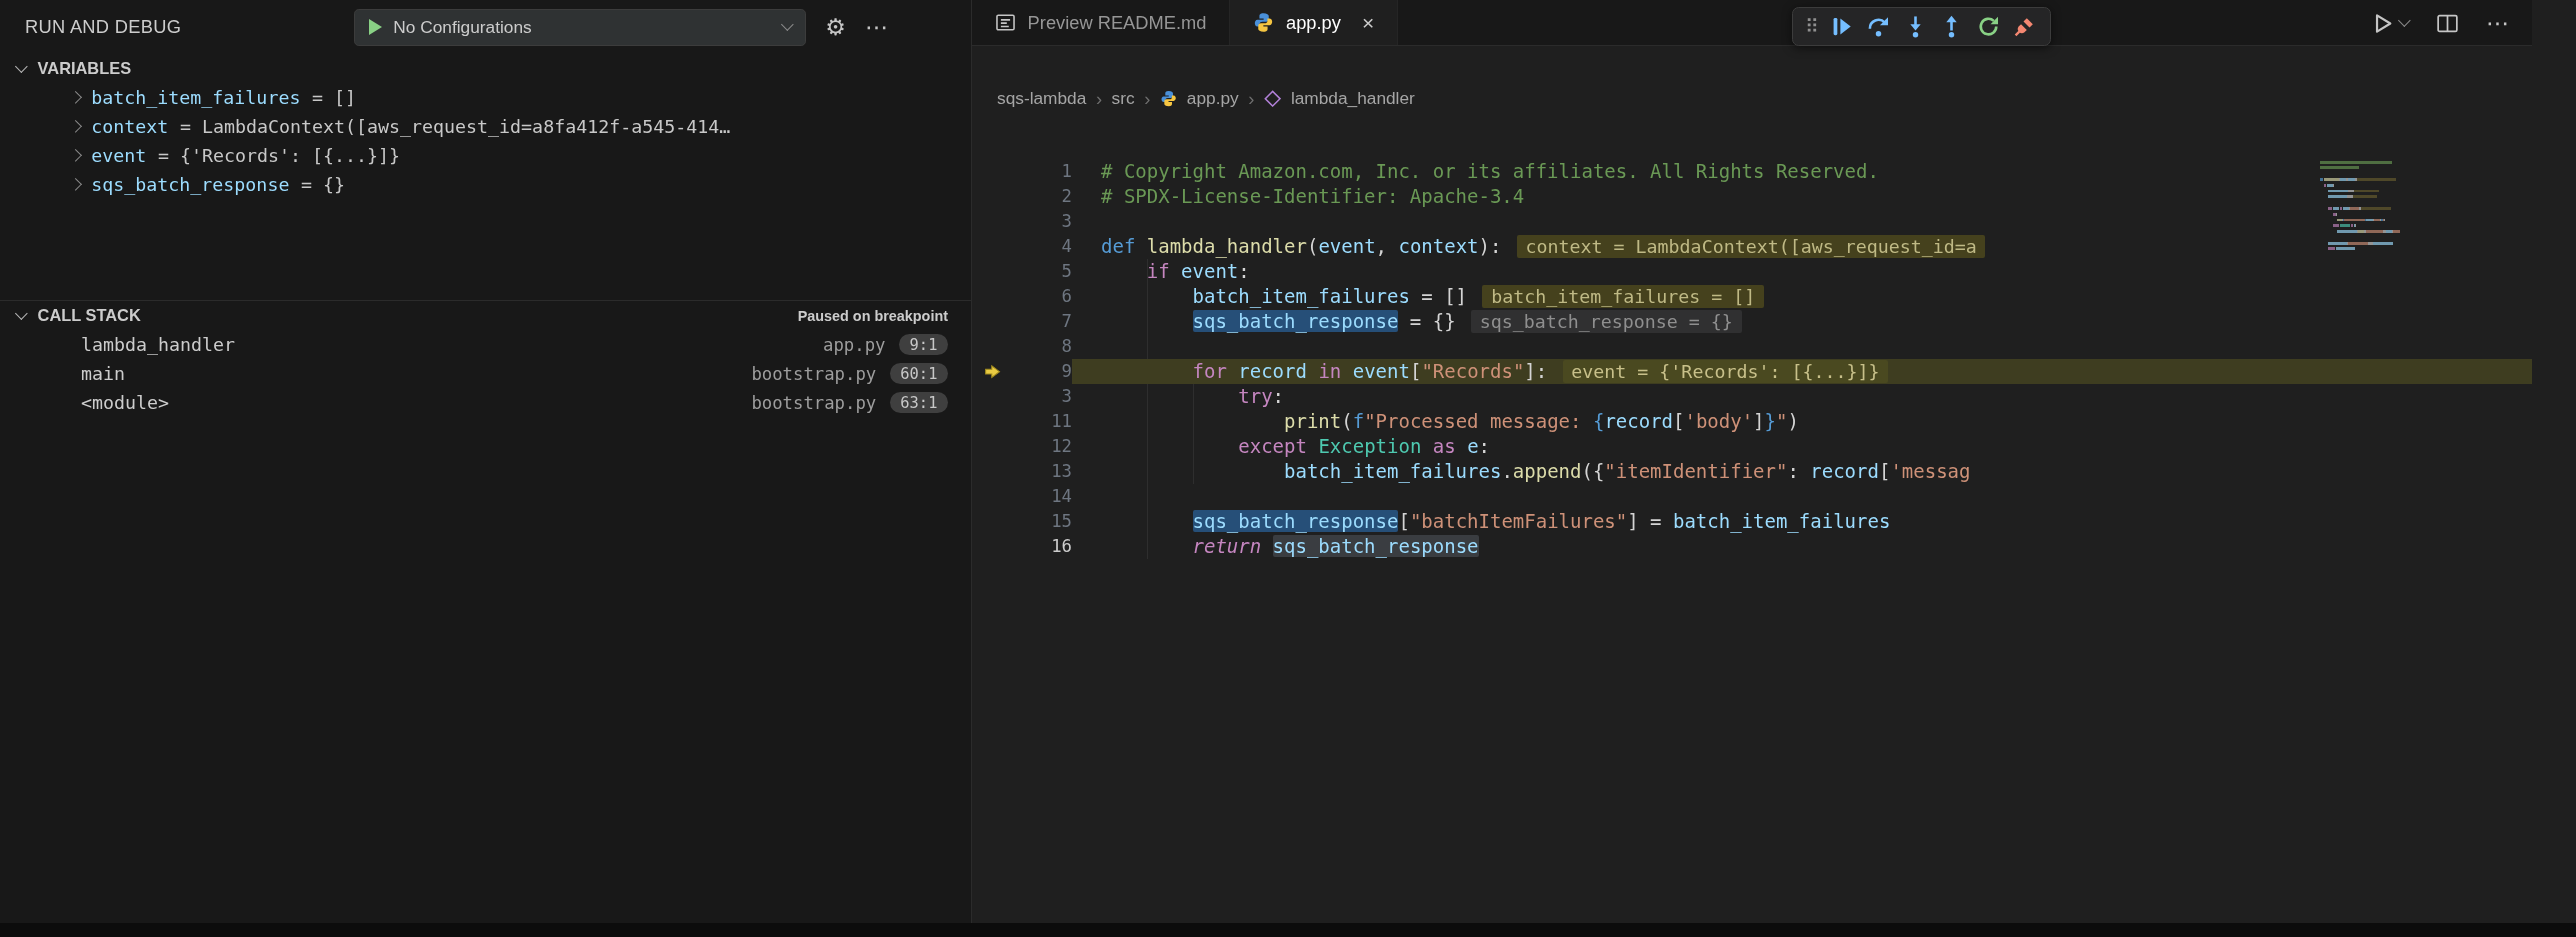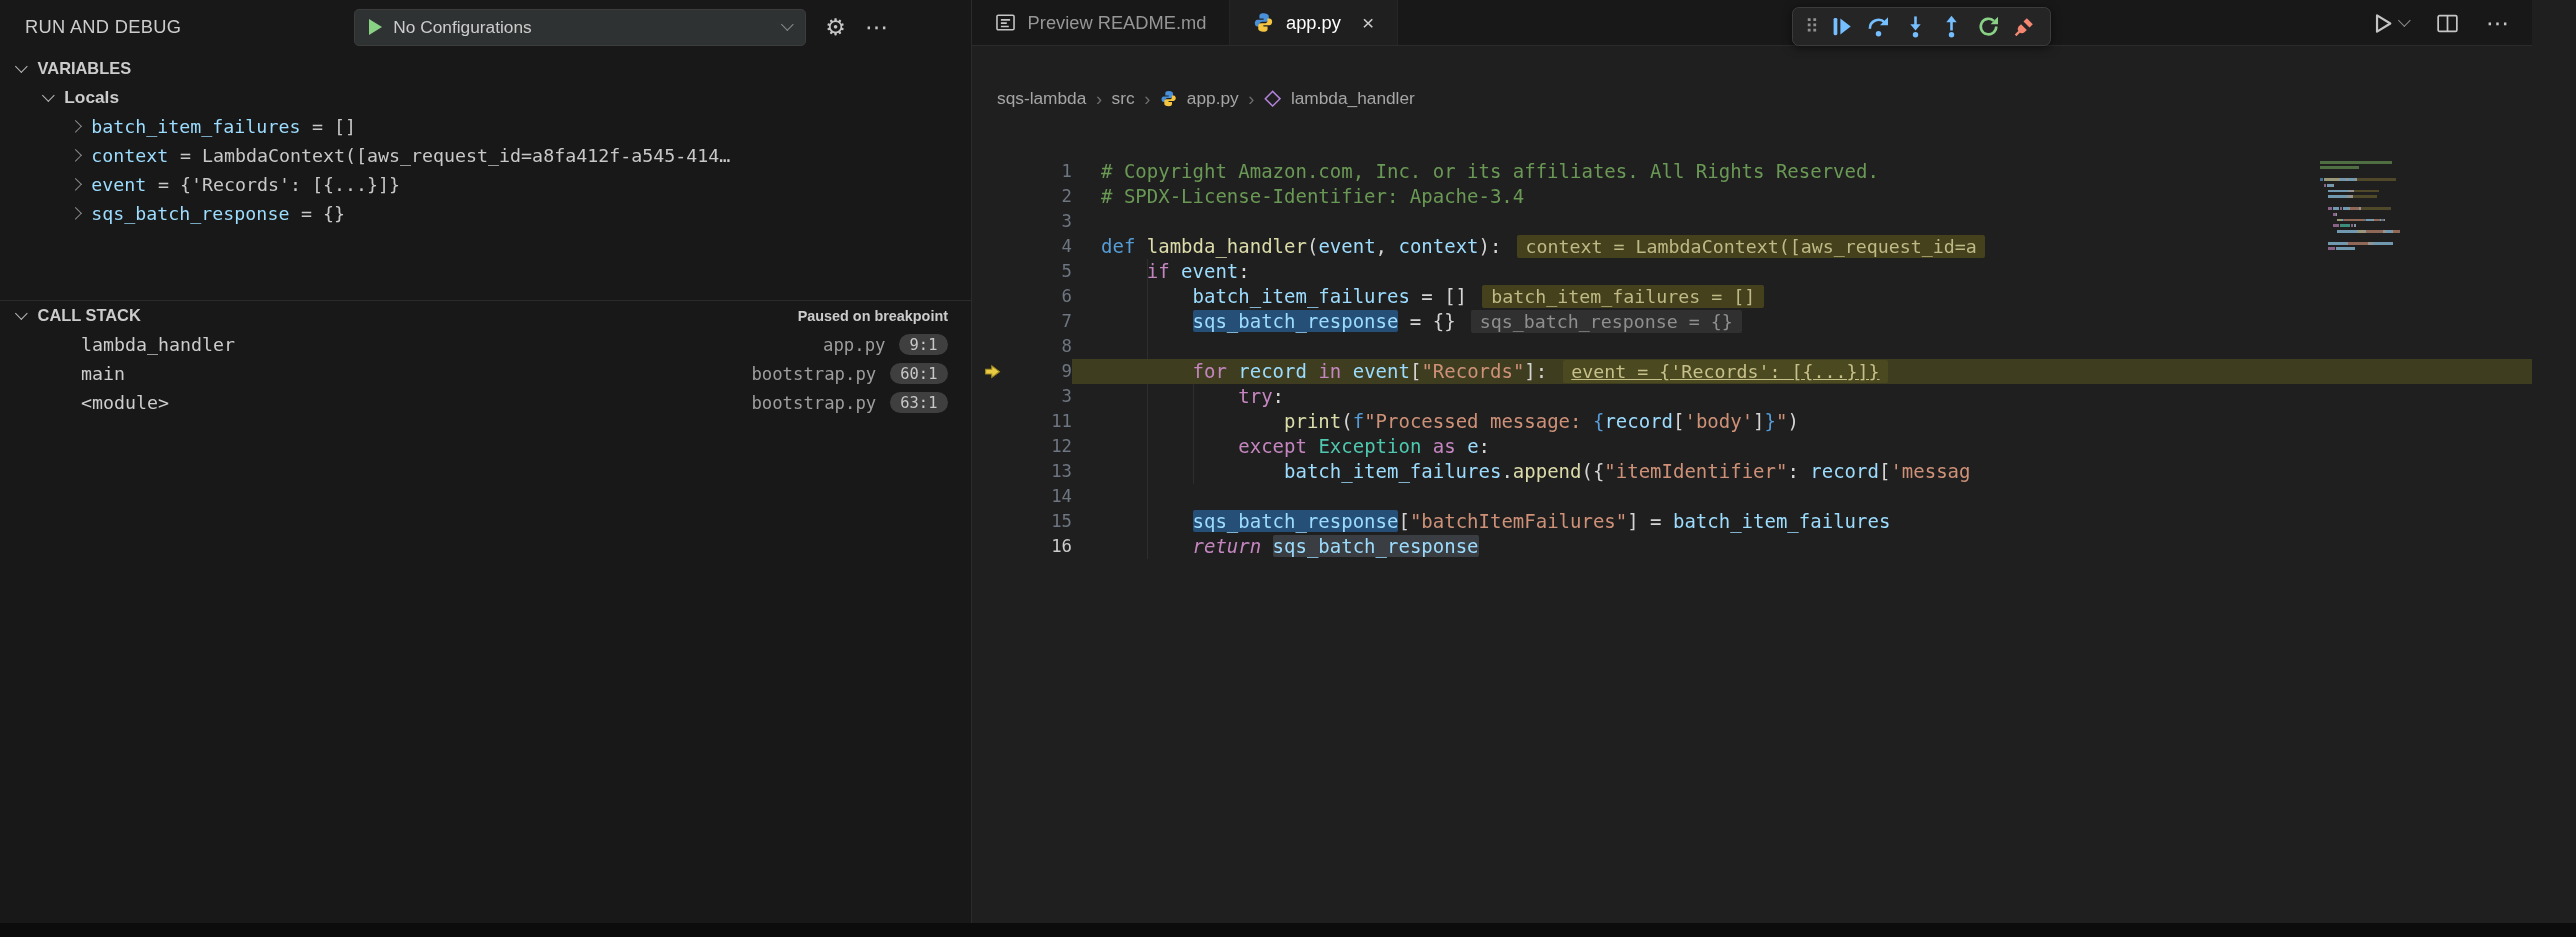--- a/index.html
+++ b/index.html
@@ -80,21 +80,21 @@
   .glyph { width:42px; min-width:42px; display:flex; align-items:center; justify-content:center; }
   .lnum { width:58px; min-width:58px; text-align:right; color:#6e7681; font-size:17.3px; }
   .lnum.active { color:#cccccc; }
   .ltext { flex:1; padding-left:29px; white-space:pre; overflow:hidden; }
   .code-line.current .ltext { background:#3e3d20; }
   .hl-blue { background:#264f78; border-radius:1.9px; }
   .hl-gray { background:#3a3d41; border-radius:1.9px; }
   .hint { margin-left:15.4px; padding:1px 8.7px; border-radius:1.9px; font-size:18.3px; }
   .hint.olive { background:#45411d; color:#bfb985; }
   .hint.gray { background:#303031; color:#8f8f8f; }
-  .hint.on-line { background:#4a4920; color:#c8c08a;text-decoration:underline; }
+  .hint.on-line { background:#4a4920; color:#c8c08a; }
 
   .minimap { position:absolute; top:5.8px; right:102px; width:114px; padding:3.9px; }
   .mm-line { height:2.9px; margin-bottom:2.9px; display:flex; }
   .mm-line span { height:2.9px; display:inline-block; opacity:.65; }
 
   .bottom-strip { position:absolute; left:0; bottom:0; width:2576px; height:15.4px; background:#0c0c0c; }
 </style>
 </head>
 <body>
 
@@ -109,24 +109,20 @@
         <span class="chev down dim"></span>
       </div>
       <span class="icon-btn">⚙</span>
       <span class="icon-btn">⋯</span>
     </div>
 
     <div class="sec-vars">
       <div class="tree-row row-header">
         <span class="chev down"></span>
         <span>VARIABLES</span>
-      </div>
-      <div class="tree-row row-l1">
-        <span class="chev down"></span>
-        <span>Locals</span>
       </div>
       <div class="tree-row row-l2">
         <span class="chev right dim"></span>
         <span class="var-name">batch_item_failures</span>
         <span class="var-val">= []</span>
       </div>
       <div class="tree-row row-l2">
         <span class="chev right dim"></span>
         <span class="var-name">context</span>
         <span class="var-val">= LambdaContext([aws_request_id=a8fa412f-a545-414…</span>

